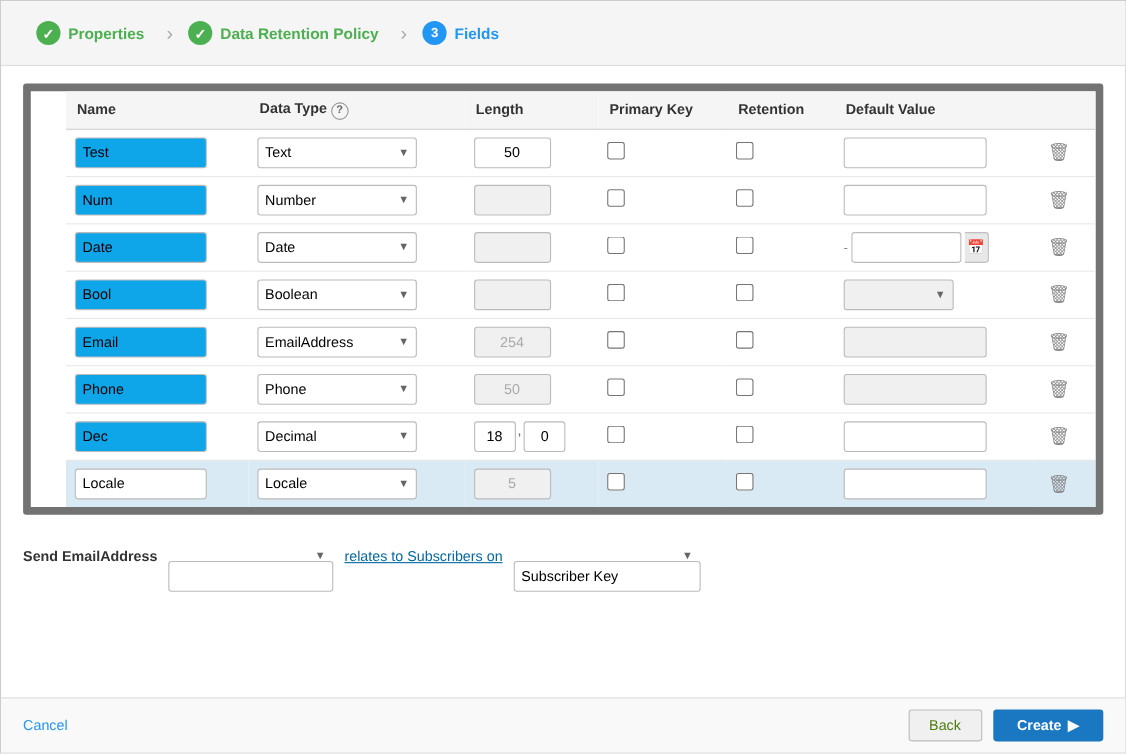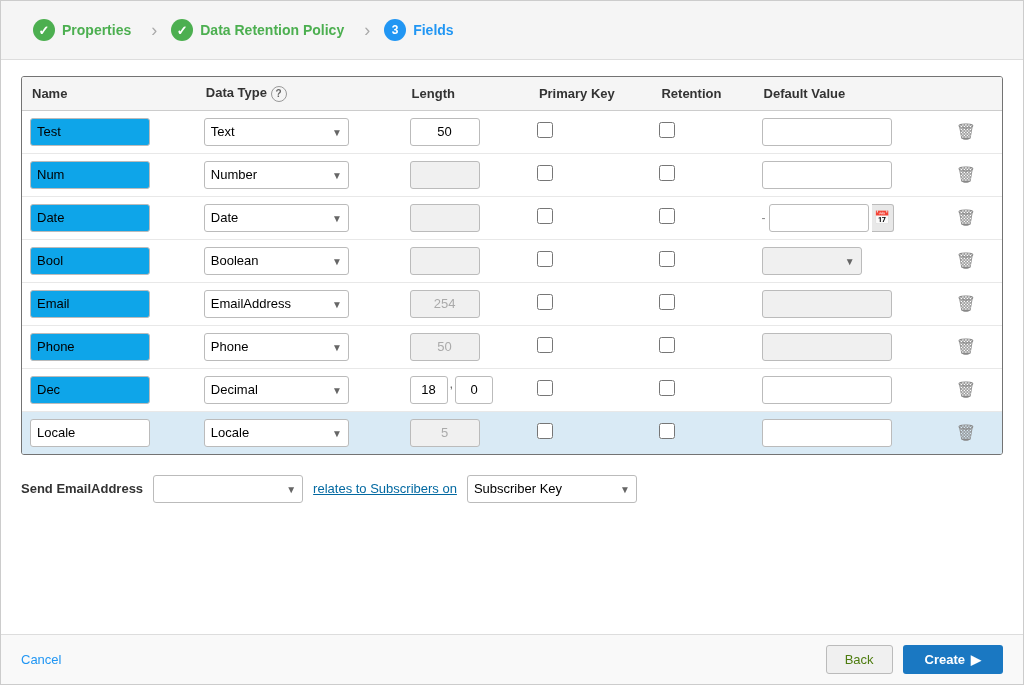--- a/index.html
+++ b/index.html
@@ -81,24 +81,24 @@
       color: #aaa;
       font-size: 18px;
       margin: 0 2px;
     }
     .main-content {
       flex: 1;
       padding: 16px 20px 10px 20px;
       overflow: auto;
     }
     .table-container {
-      border: 1px solid #737373;
+      border: 7px solid #737373;
       border-radius: 3px;
       overflow: hidden;
-      margin-bottom: 14px;
+      padding-left: 32px;
     }
     table {
       width: 100%;
       border-collapse: collapse;
     }
     thead tr {
       background: #f5f5f5;
       border-bottom: 1px solid #ccc;
     }
     thead th {
@@ -208,20 +208,21 @@
     }
     .rel-select {
       width: 150px;
       height: 28px;
       border: 1px solid #bbb;
       border-radius: 3px;
       padding: 3px 24px 3px 6px;
       font-size: 13px;
       background: #fff;
       appearance: none;
+      margin-top: 36px;
       -webkit-appearance: none;
     }
     .rel-label {
       font-weight: normal;
       color: #0369a1;
       text-decoration: underline;
     }
     .footer {
       border-top: 1px solid #ddd;
       padding: 10px 20px;

